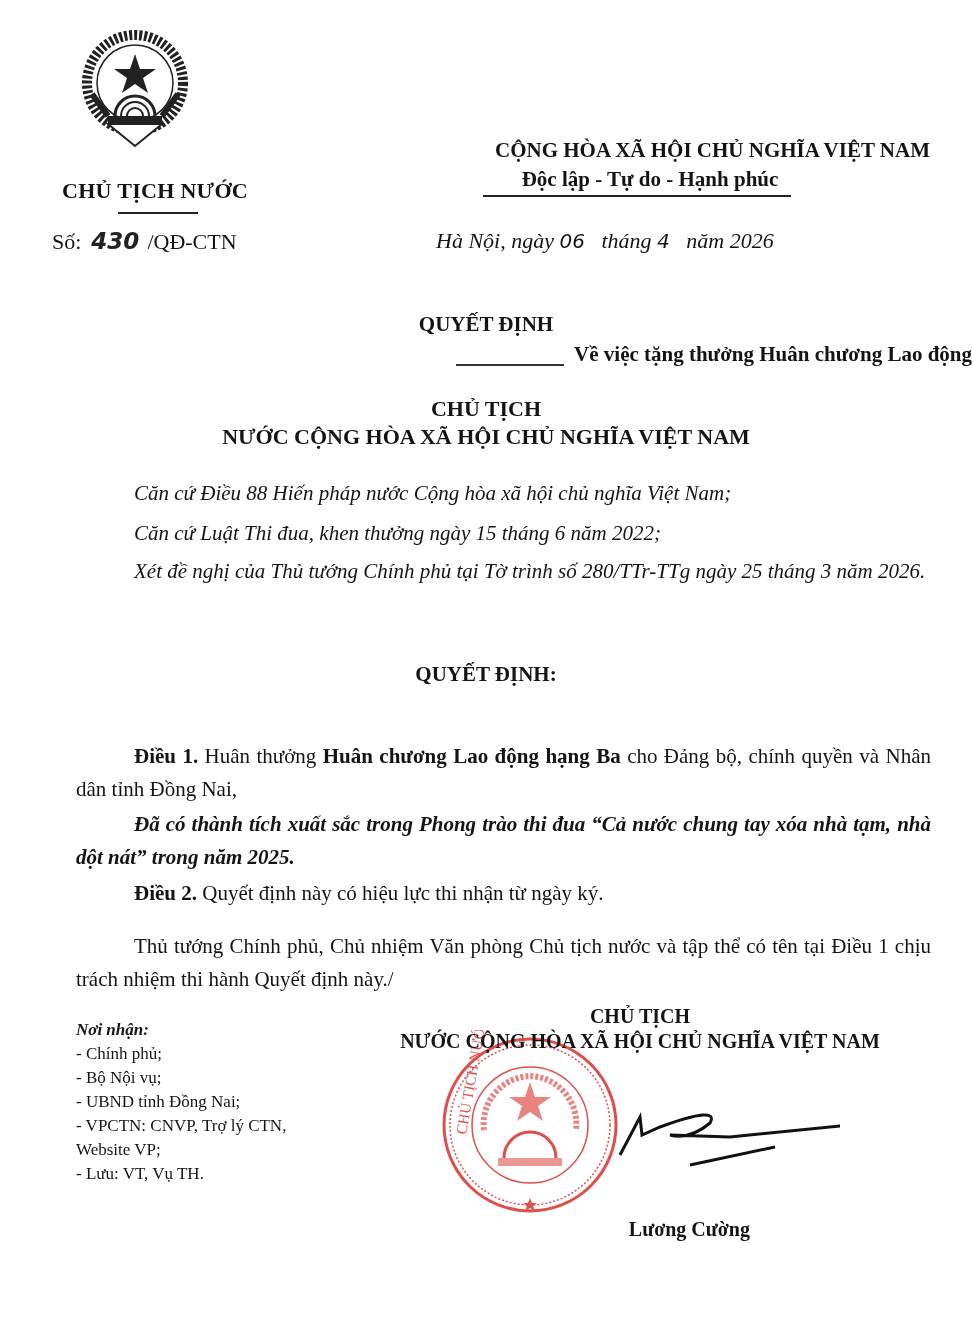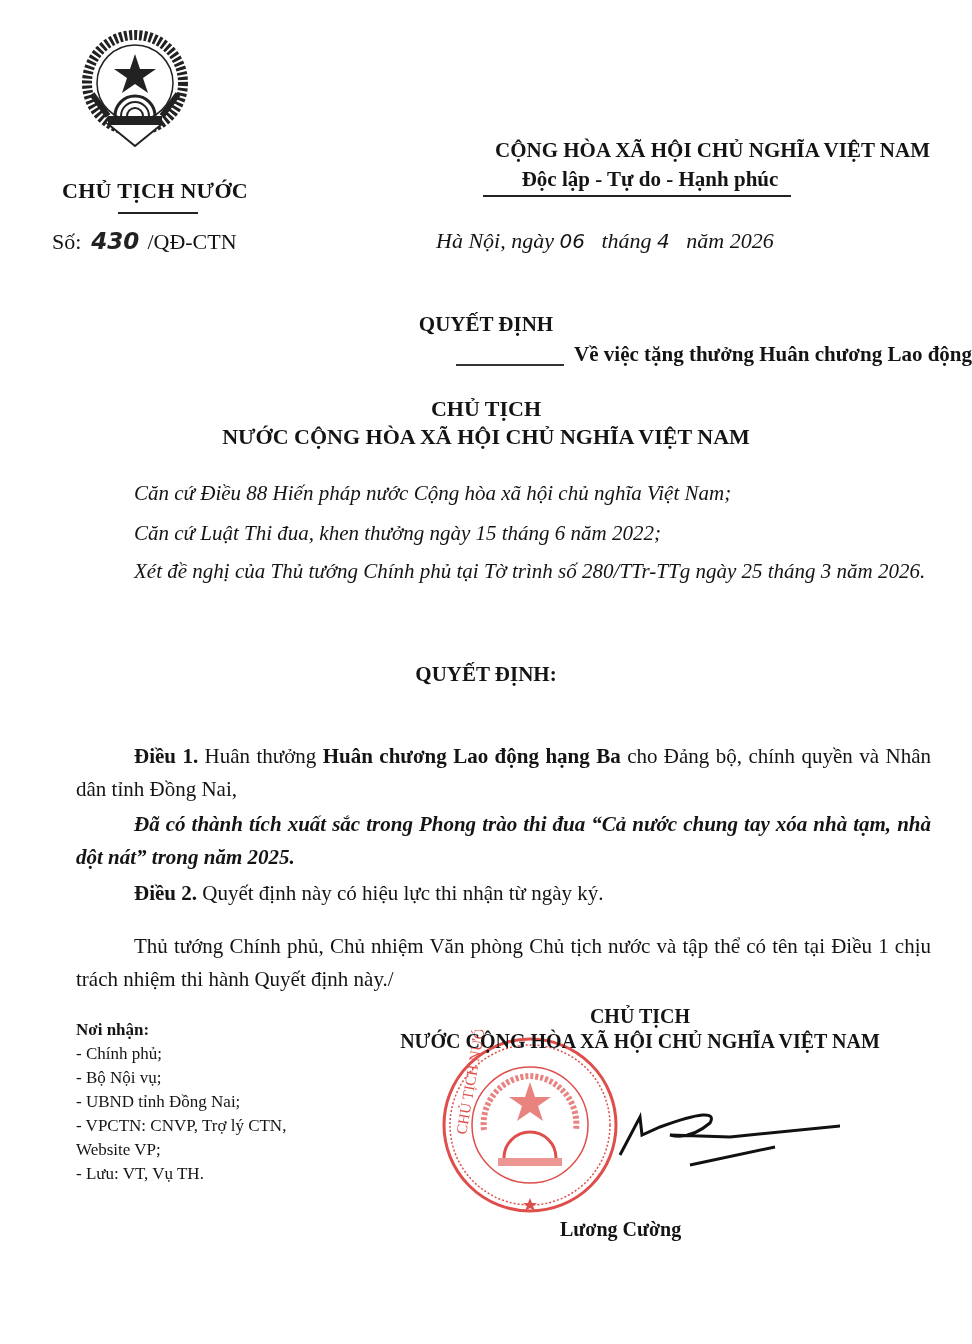--- a/index.html
+++ b/index.html
@@ -17,25 +17,25 @@
   .motto { left:370px; top:167px; width:560px; font-size:21px; font-weight:bold; text-align:center; }
   .motto-line { left:483px; top:195px; width:308px; height:2px; background:#222; }
   .date { left:436px; top:228px; font-size:22px; font-style:italic; white-space:pre; }
   .date .hw { font-family:"DejaVu Sans", sans-serif; font-size:20px; }
   .title { left:0; width:972px; text-align:center; font-weight:bold; font-size:21px; }
   .sub-line { left:456px; top:364px; width:108px; height:2px; background:#333; }
   .basis { left:134px; font-size:21px; font-style:italic; white-space:nowrap; }
   .para { left:76px; width:855px; font-size:21px; line-height:33px; text-align:justify; }
   .para .ind { display:inline-block; width:58px; }
   .recv { left:76px; top:1018px; font-size:17px; line-height:24px; }
-  .recv .h { font-weight:bold; }
+  .recv .h { font-weight:bold; font-style:italic; }
   .sign-title { left:360px; width:560px; text-align:center; font-weight:bold; font-size:20px; }
   .stamp { left:440px; top:1030px; width:180px; height:190px; opacity:0.85; }
   .signature { left:600px; top:1095px; width:240px; height:90px; }
-  .signer { left:560px; top:1218px; width:190px; text-align:left; font-size:20px; font-weight:bold; }
+  .signer { left:560px; top:1218px; width:190px; text-align:right; font-size:20px; font-weight:bold; }
 </style>
 </head>
 <body>
 
 <svg class="abs emblem" viewBox="0 0 110 130">
   <circle cx="55" cy="55" r="48" fill="none" stroke="#222" stroke-width="10" stroke-dasharray="3 2"></circle>
   <circle cx="55" cy="55" r="38" fill="#fff" stroke="#222" stroke-width="1.5"></circle>
   <polygon points="55,26 60,41 76,41 63,50 68,65 55,56 42,65 47,50 34,41 50,41" fill="#222"></polygon>
   <path d="M35 88 A20 20 0 0 1 75 88" fill="none" stroke="#222" stroke-width="3"></path>
   <path d="M41 88 A14 14 0 0 1 69 88" fill="none" stroke="#222" stroke-width="2"></path>

